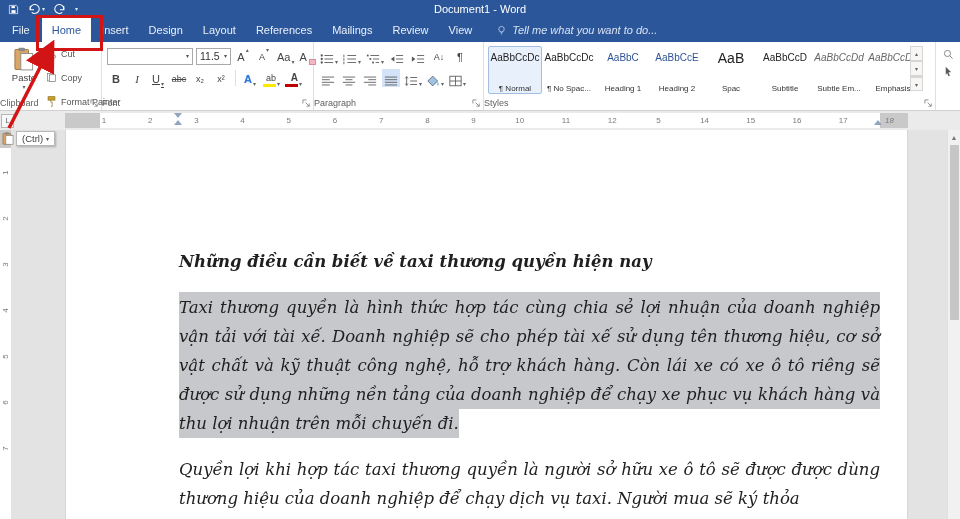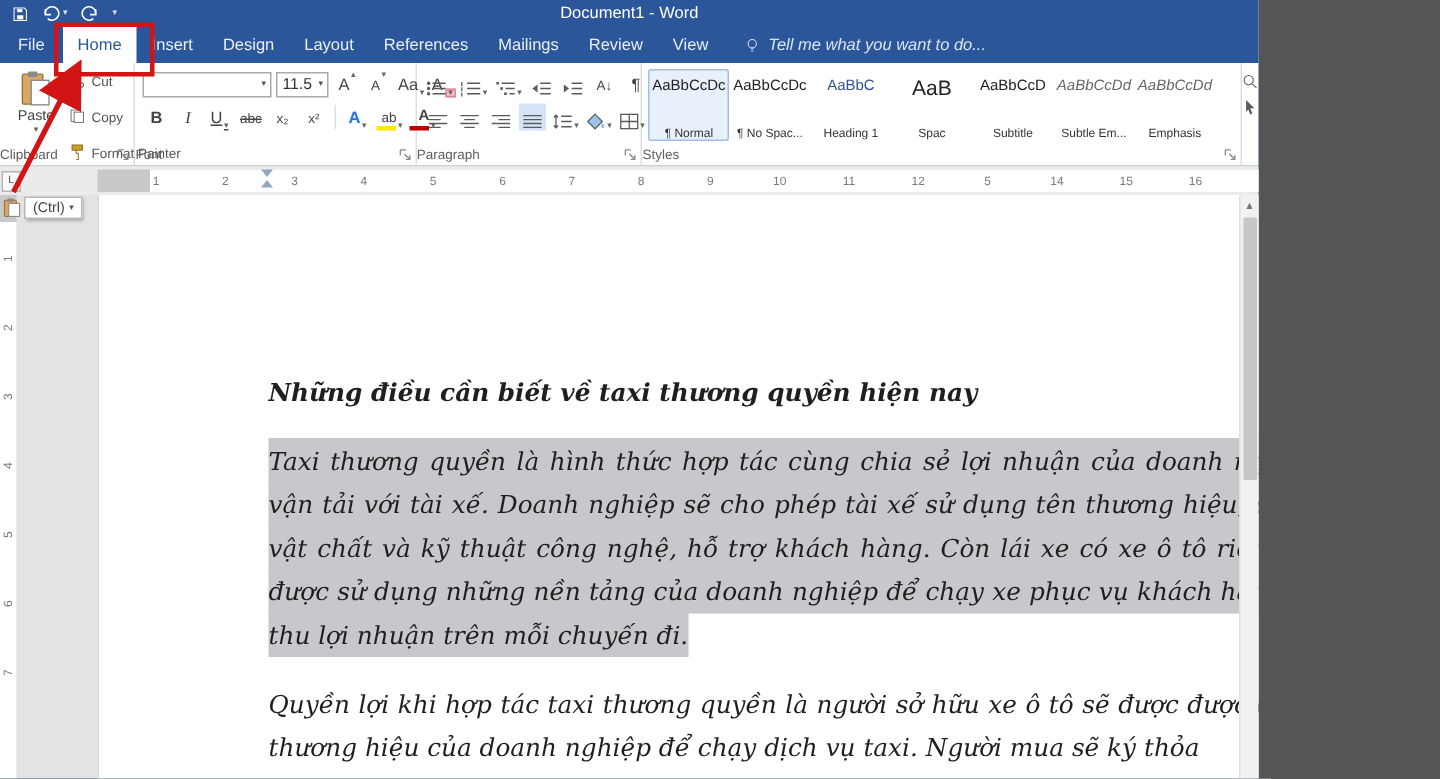--- a/index.html
+++ b/index.html
@@ -1,16 +1,16 @@
 <!DOCTYPE html>
 <html><head>
 <meta charset="utf-8">
 <style>
   html,body{margin:0;padding:0;background:#555;}
-  .win{position:relative;width:839px;height:519px;overflow:hidden;background:#7dd3fc;
+  .win{position:relative;width:960px;height:519px;overflow:hidden;background:#4c1d95;
        font-family:"Liberation Sans","DejaVu Sans",sans-serif;-webkit-font-smoothing:antialiased;}
   
   .titlebar{position:absolute;top:0;left:0;right:0;height:18px;background:#2b579a;display:flex;align-items:center;}
   .qat{display:flex;align-items:center;gap:9px;padding-left:8px;}
   .qat-btn{display:inline-flex;align-items:center;gap:2px;cursor:pointer;}
   .title{position:absolute;left:0;right:0;text-align:center;color:#fff;font-size:11px;line-height:18px;}
   .ct{font-size:6px;color:#dbe5f1;line-height:1;}
   
   .tabrow{position:absolute;top:18px;left:0;right:0;height:24px;background:#2b579a;display:flex;align-items:stretch;}
   .tab{display:flex;align-items:center;padding:0 10px;font-size:11px;color:#e9eff8;cursor:pointer;}
@@ -348,20 +348,24 @@
             <div class="style-preview">AaBbCcDc</div>
             <div class="style-name">¶ Normal</div>
           </div>
           <div class="style-item">
             <div class="style-preview">AaBbCcDc</div>
             <div class="style-name">¶ No Spac...</div>
           </div>
           <div class="style-item">
             <div class="style-preview blue">AaBbC</div>
             <div class="style-name">Heading 1</div>
+          </div>
+          <div class="style-item">
+            <div class="style-preview blue">AaBbCcE</div>
+            <div class="style-name">Heading 2</div>
           </div>
           <div class="style-item">
             <div class="style-preview big">AaB</div>
             <div class="style-name">Spac</div>
           </div>
           <div class="style-item">
             <div class="style-preview">AaBbCcD</div>
             <div class="style-name">Subtitle</div>
           </div>
           <div class="style-item">

